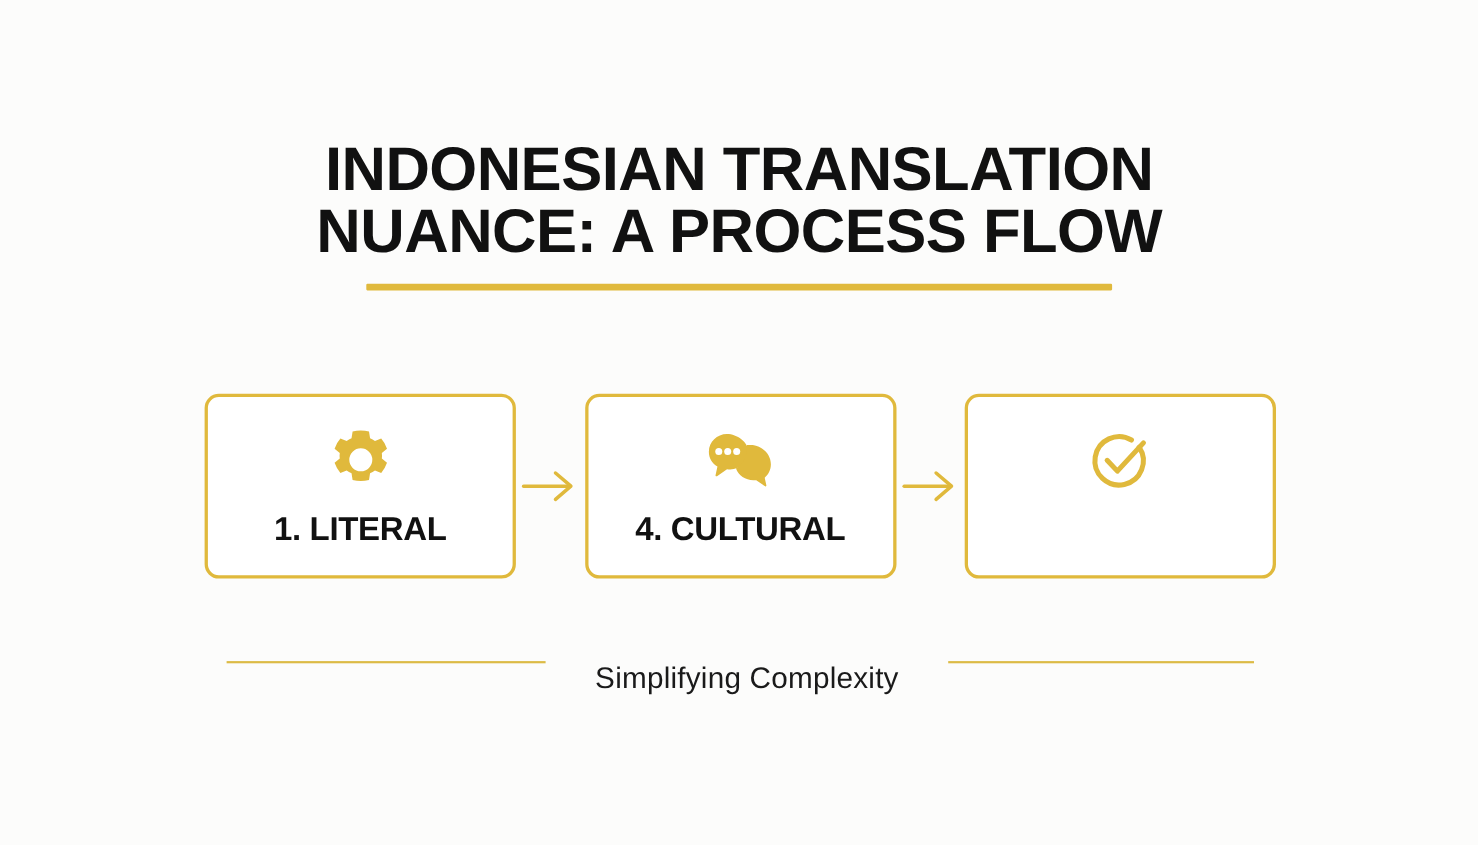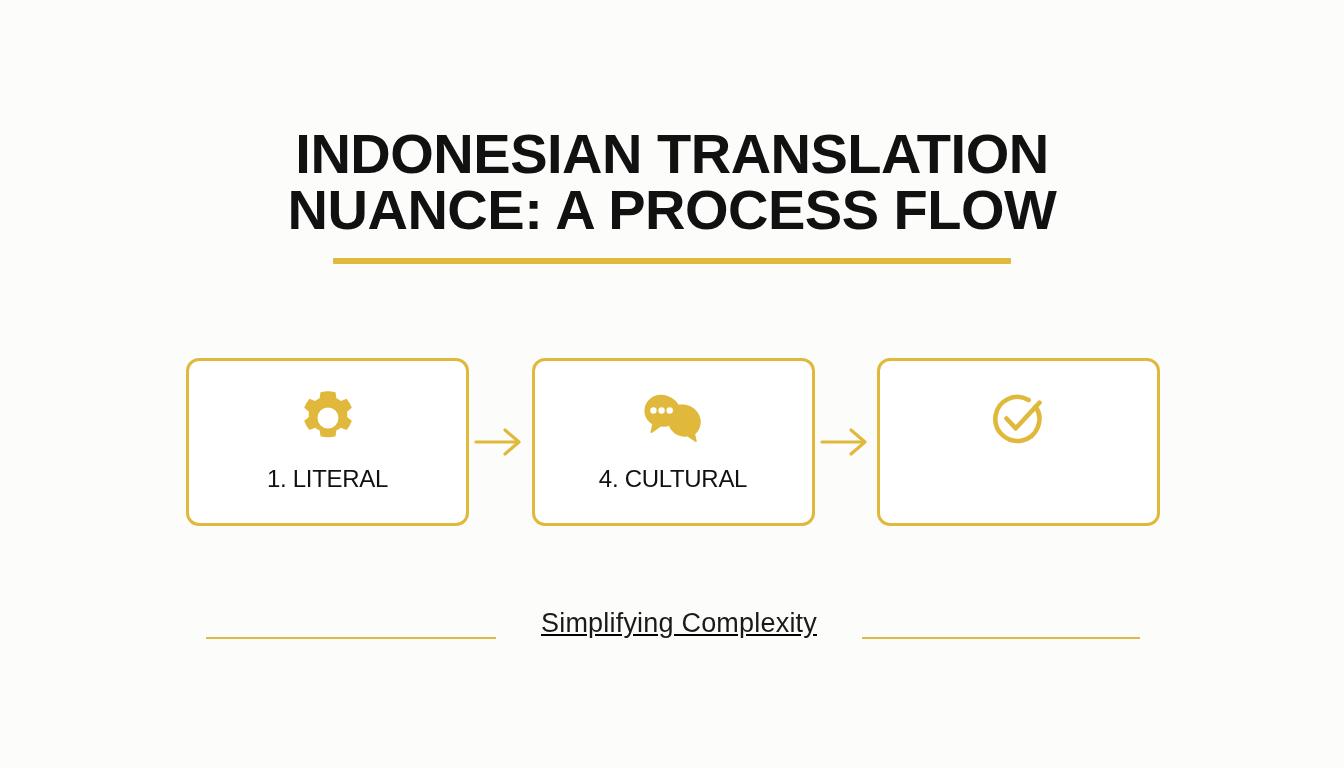--- a/index.html
+++ b/index.html
@@ -79,22 +79,22 @@
   }
   .step-icon {
     height: 62px;
     display: flex;
     align-items: center;
     justify-content: center;
   }
   .step-label {
     margin-top: 16px;
     font-family: "Liberation Sans", sans-serif;
-    font-weight: normal;
-    font-size: 24px;
+    font-weight: bold;
+    font-size: 30px;
     letter-spacing: -0.3px;
     color: #111111;
     white-space: nowrap;
   }
 
   .connector {
     width: 58px;
     height: 40px;
     display: flex;
     align-items: center;
@@ -103,24 +103,23 @@
   }
 
   
   .footer {
     position: absolute;
     top: 601px;
     left: 203px;
     width: 940px;
     height: 38px;
     display: flex;
-    align-items: flex-end;
+    align-items: flex-start;
     justify-content: center;
     gap: 45px;
-    text-decoration: underline;
   }
   .footer-rule {
     height: 2px;
     background: #dcbb45;
     flex: 1 1 auto;
   }
   .footer-rule.left { max-width: 290px; }
   .footer-rule.right { max-width: 278px; }
   .footer-text {
     font-family: "Liberation Sans", sans-serif;

